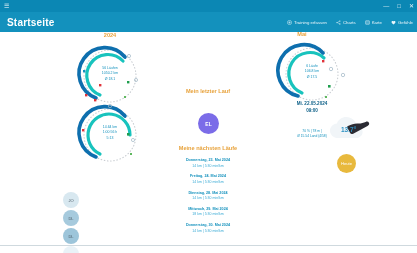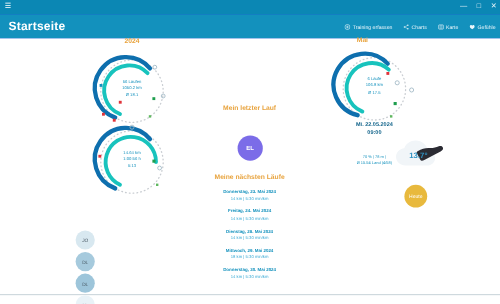--- a/index.html
+++ b/index.html
@@ -1,19 +1,19 @@
 <!DOCTYPE html>
 <html><head>
 <meta charset="utf-8">
 <style>
   html,body{margin:0;padding:0;background:#ffffff;}
   body{width:417px;height:253px;overflow:hidden;
        font-family:"Liberation Sans","DejaVu Sans",sans-serif;}
 
-  .app{position:absolute;left:0;top:0;width:417px;height:192px;background:#1d4ed8;}
+  .app{position:absolute;left:0;top:0;width:417px;height:192px;background:#0f172a;}
 
   
   .titlebar{position:absolute;left:0;top:0;width:417px;height:12px;
             background:#0b87b4;display:flex;align-items:center;}
   .tb-menu{color:#ffffff;font-size:6px;margin-left:4px;line-height:1;}
   .tb-btns{position:absolute;right:3px;top:0;height:12px;display:flex;align-items:center;gap:8px;}
   .tb-btn{color:#e9f5fa;font-size:6px;line-height:1;cursor:default;}
 
   
   .appbar{position:absolute;left:0;top:12px;width:417px;height:20px;

